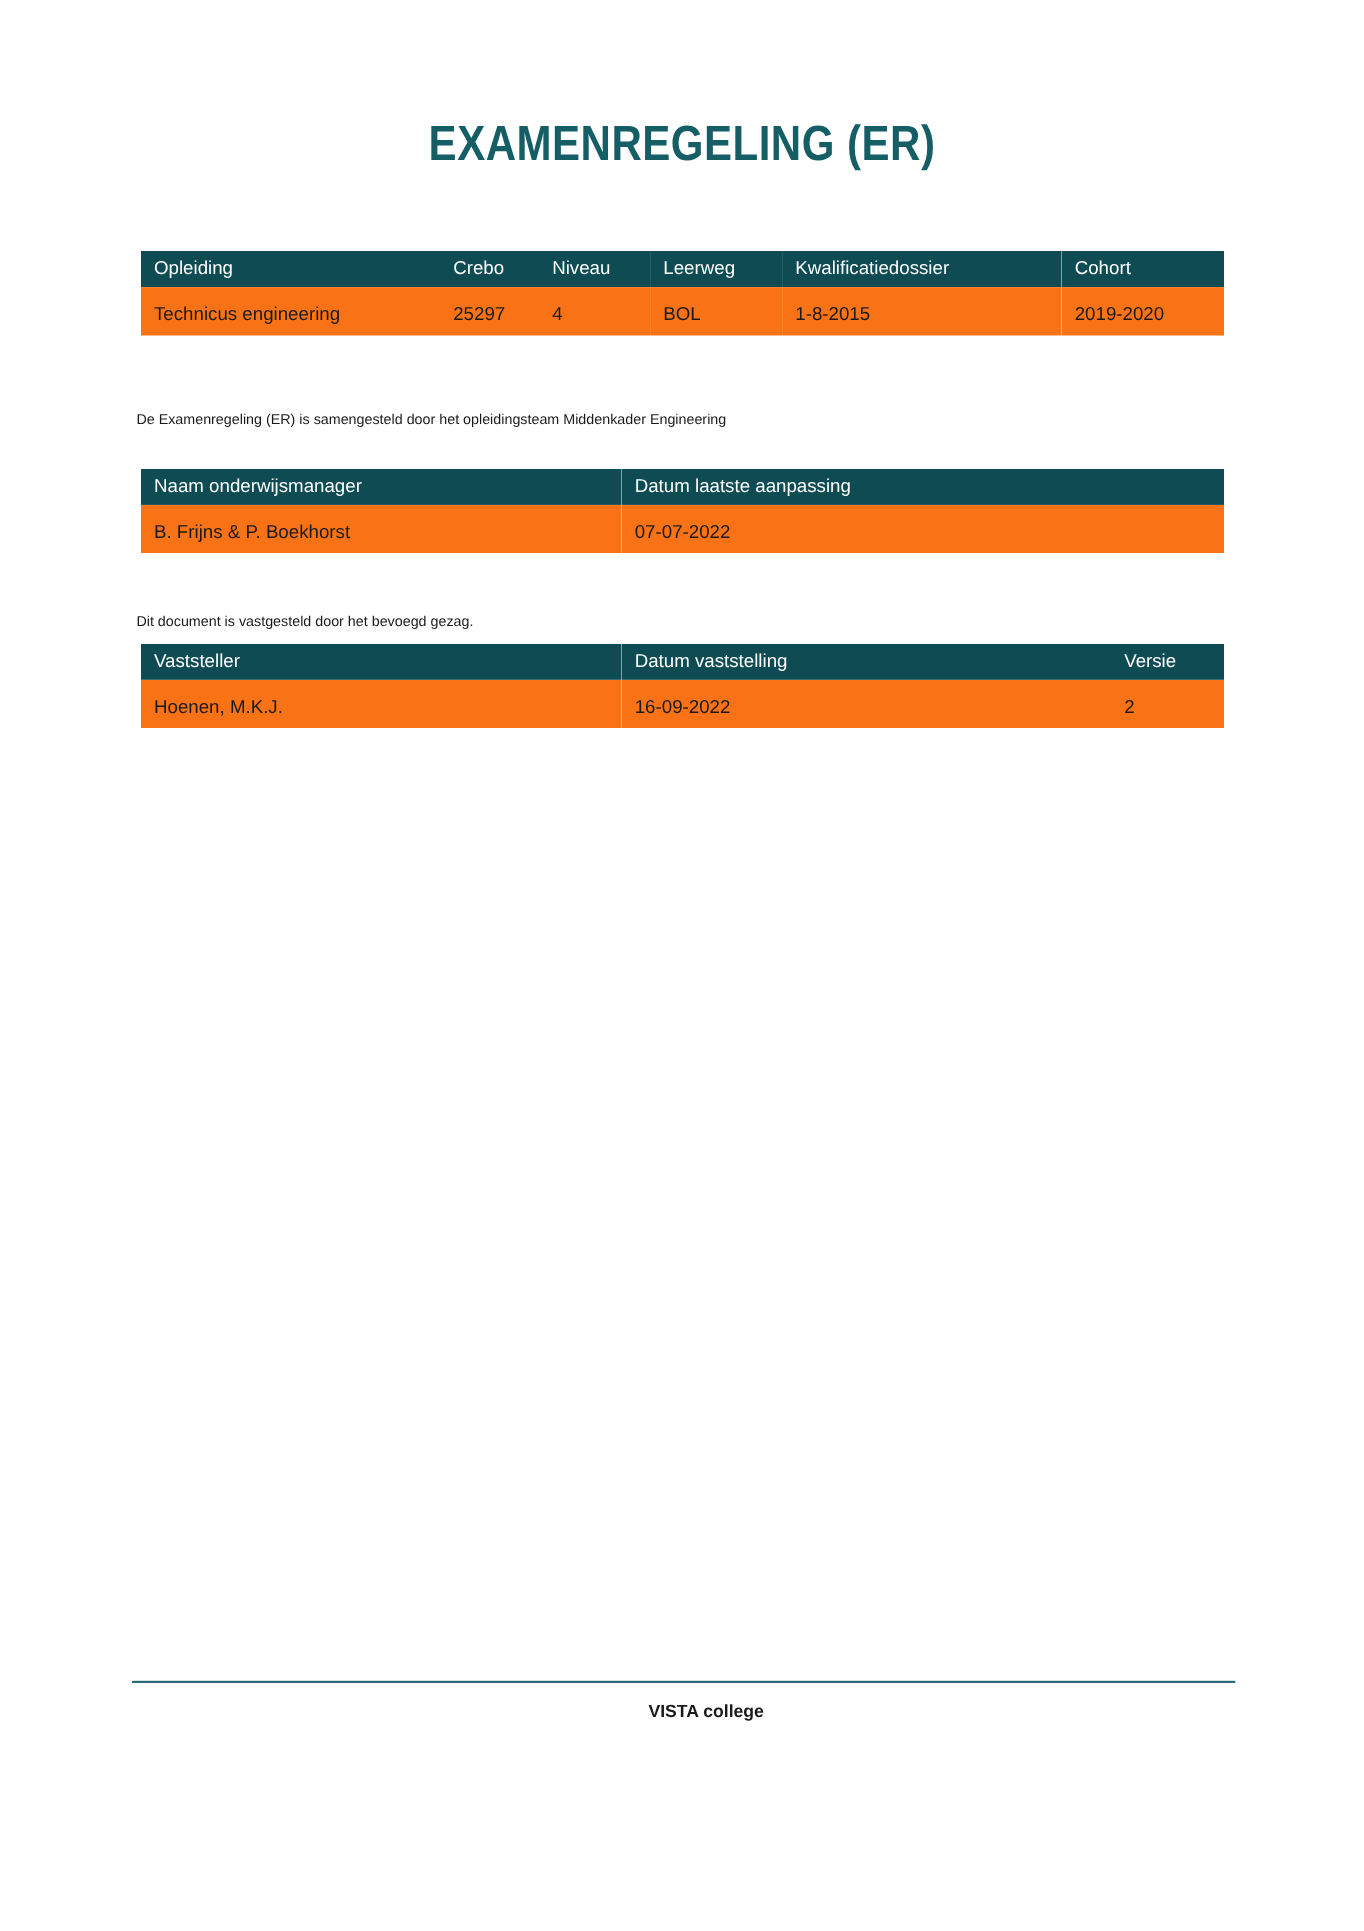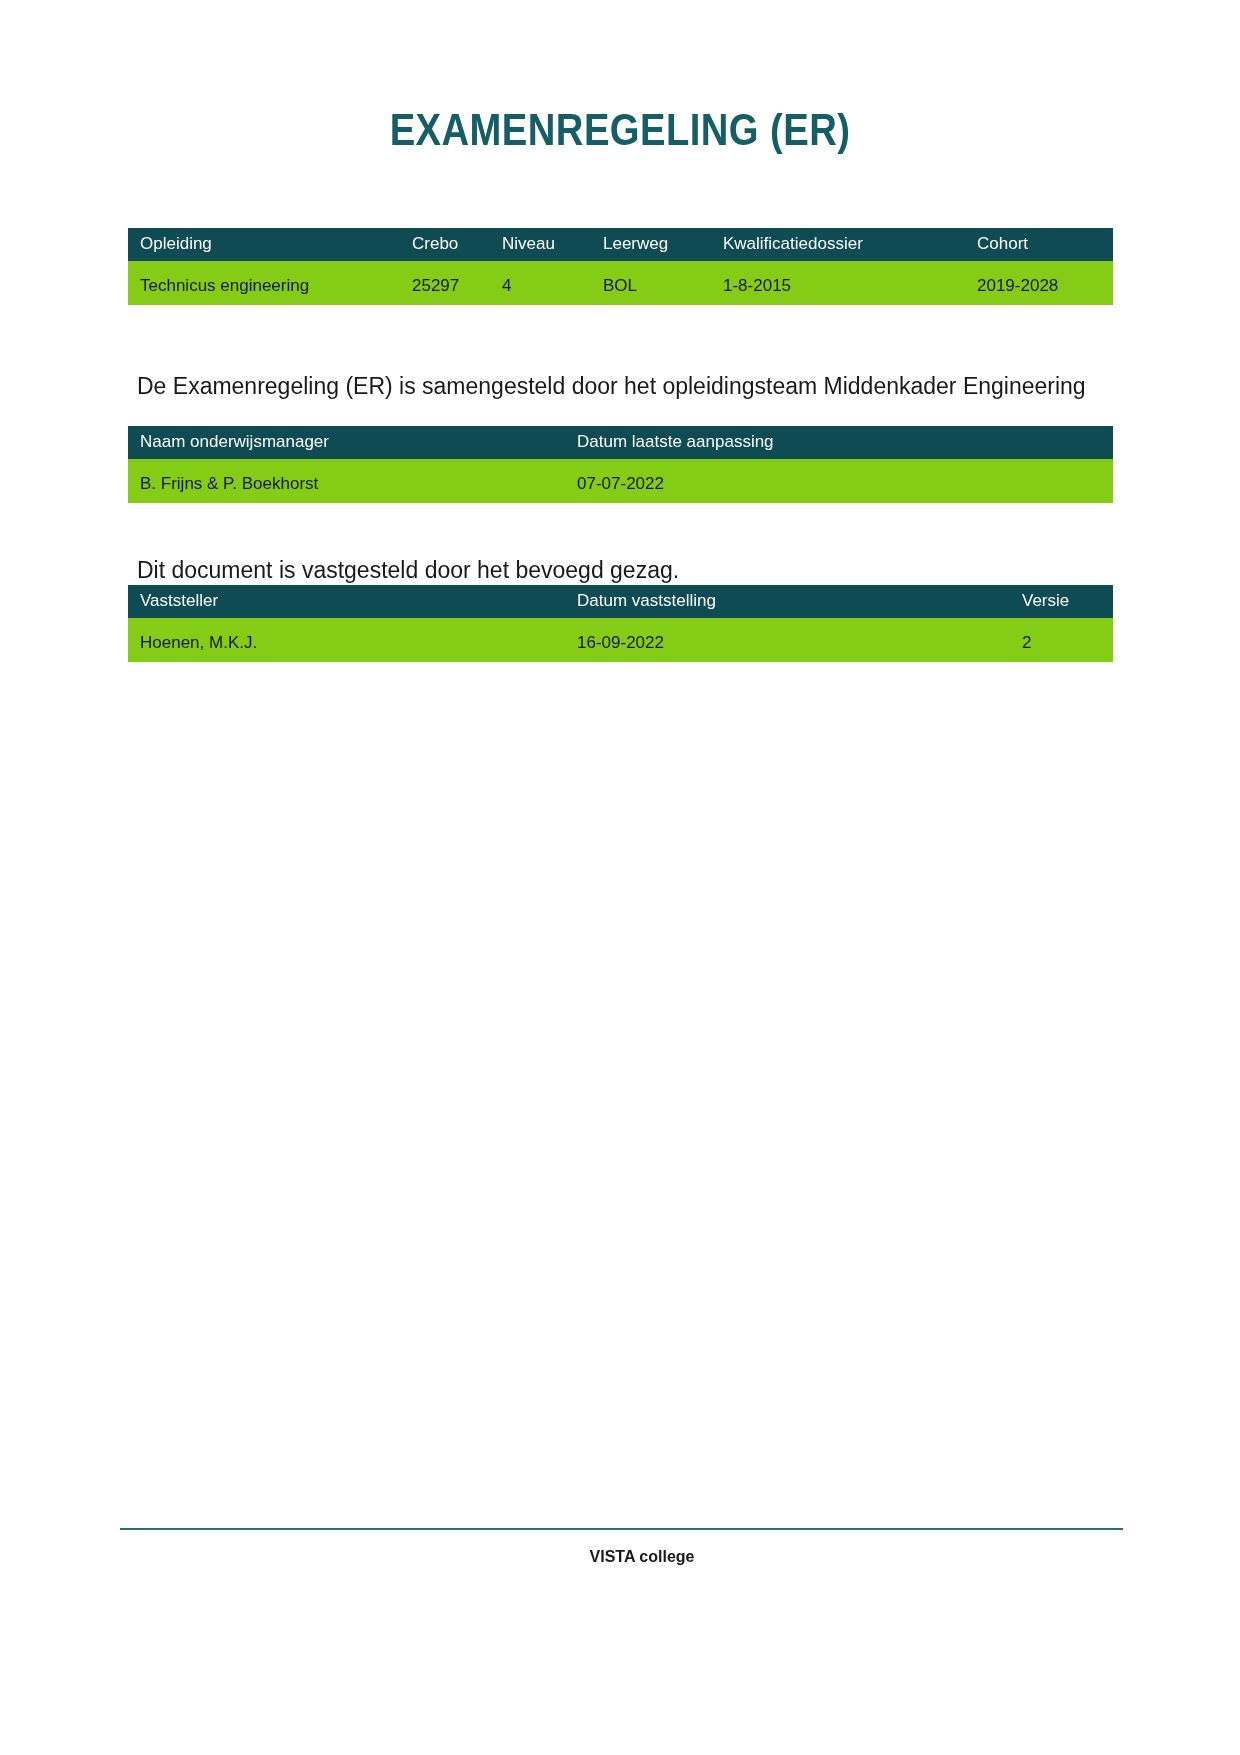--- a/index.html
+++ b/index.html
@@ -48,37 +48,37 @@
     color: #ffffff;
     font-weight: 400;
     text-align: left;
     padding: 6px 12px 7px 12px;
     height: 33px;
     vertical-align: middle;
     white-space: nowrap;
     overflow: hidden;
   }
   table.doc-table tbody td {
-    background: #84cc16;
+    background: #f97316;
     color: #1a1a1a;
     text-align: left;
     padding: 15px 12px 9px 12px;
     vertical-align: top;
     white-space: nowrap;
     overflow: hidden;
   }
 
   #program-table { top: 228px; }
   #manager-table { top: 410px; margin-top: 16px; }
   #approval-table { top: 585px; }
 
   .intro-text {
     position: absolute;
-    left: 137px;
-    font-size: 23px;
+    left: 124px;
+    font-size: 13px;
     color: #1a1a1a;
     text-align: center;
   }
   #team-intro { top: 373px; }
   #approval-intro { top: 557px; }
 
   
   .footer-rule {
     position: absolute;
     top: 1528px;
@@ -128,21 +128,21 @@
         <th>Cohort</th>
       </tr>
     </thead>
     <tbody>
       <tr>
         <td>Technicus engineering</td>
         <td>25297</td>
         <td>4</td>
         <td>BOL</td>
         <td>1-8-2015</td>
-        <td>2019-2028</td>
+        <td>2019-2020</td>
       </tr>
     </tbody>
   </table>
 
   <p class="intro-text" id="team-intro">De Examenregeling (ER) is samengesteld door het opleidingsteam Middenkader Engineering</p>
 
   <table class="doc-table" id="manager-table">
     <colgroup>
       <col style="width:437px">
         <col style="width:548px">

